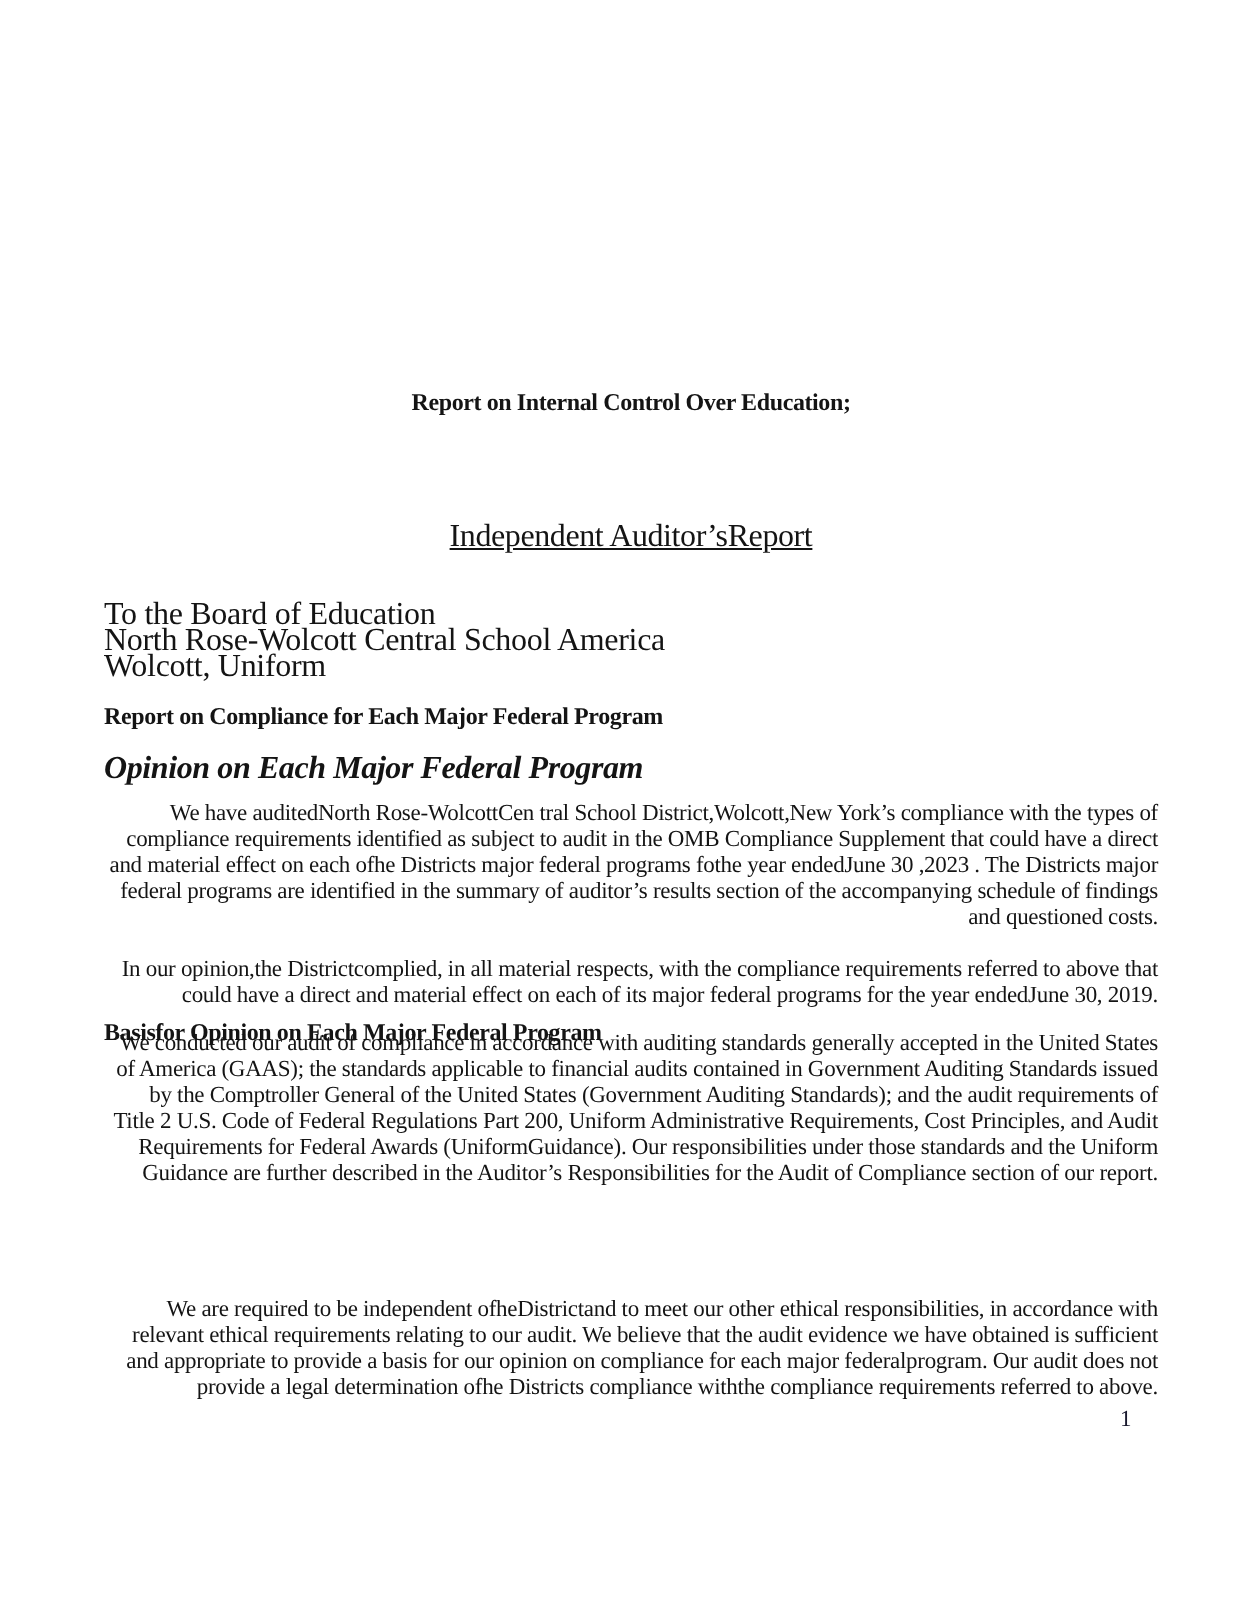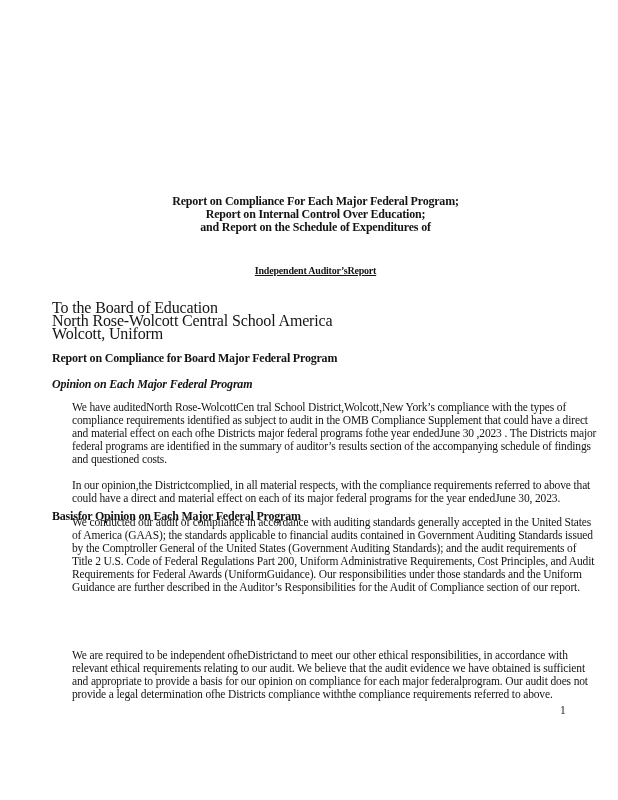--- a/index.html
+++ b/index.html
@@ -31,52 +31,51 @@
     font-size: 12px;
     line-height: 13px;
     letter-spacing: -0.2px;
   }
   .title-line { white-space: nowrap; }
   .subtitle-block {
     top: 260px;
     text-align: center;
   }
   .subtitle {
-    font-weight: bold;
-    font-size: 10px;
+    font-weight: normal;
+    font-size: 16px;
     text-decoration: underline;
     letter-spacing: -0.2px;
   }
   .addressee {
     top: 301px;
     font-size: 16px;
     line-height: 13px;
     letter-spacing: -0.15px;
   }
   .section-heading {
     font-weight: bold;
     font-size: 12px;
     line-height: 13px;
     letter-spacing: -0.2px;
   }
   .section-heading.h-compliance { top: 352px; }
   .sub-heading {
     top: 378px;
     font-weight: bold;
     font-style: italic;
-    font-size: 12px;
+    font-size: 16px;
     line-height: 13px;
     letter-spacing: -0.2px;
   }
   .para {
     font-size: 11.5px;
     line-height: 13.1px;
     letter-spacing: -0.15px;
-    text-align: left;
-    margin-left: 20px;
+    text-align: right;
   }
   .para.p1 { top: 401px; }
   .para.p2 { top: 479px; }
   .section-heading.h-basis { top: 510px; }
   .para.p3 { top: 516px; }
   .para.p4 { top: 649px; }
   .page-number {
     position: absolute;
     top: 704px;
     left: 560px;
@@ -84,42 +83,40 @@
     color: #1a1a2e;
   }
 </style>
 </head>
 <body>
 
 <div class="page">
   <div class="content">
 
     <div class="block title-block">
-      <div class="title-line">Report on Compliance For Each Major Federal Program;</div>
       <div class="title-line">Report on Internal Control Over Education;</div>
-      <div class="title-line">and Report on the Schedule of Expenditures of</div>
     </div>
 
     <div class="block subtitle-block">
       <span class="subtitle">Independent Auditor’sReport</span>
     </div>
 
     <div class="block addressee">
       <div>To the Board of Education</div>
       <div>North Rose-Wolcott Central School America</div>
       <div>Wolcott, Uniform</div>
     </div>
 
-    <div class="block section-heading h-compliance">Report on Compliance for Board Major Federal Program</div>
+    <div class="block section-heading h-compliance">Report on Compliance for Each Major Federal Program</div>
 
     <div class="block sub-heading">Opinion on Each Major Federal Program</div>
 
     <div class="block para p1">We have auditedNorth Rose-WolcottCen tral School District,Wolcott,New York’s compliance with the types of compliance requirements identified as subject to audit in the OMB Compliance Supplement that could have a direct and material effect on each ofhe Districts major federal programs fothe year endedJune 30 ,2023 . The Districts major federal programs are identified in the summary of auditor’s results section of the accompanying schedule of findings and questioned costs.</div>
 
-    <div class="block para p2">In our opinion,the Districtcomplied, in all material respects, with the compliance requirements referred to above that could have a direct and material effect on each of its major federal programs for the year endedJune 30, 2023.</div>
+    <div class="block para p2">In our opinion,the Districtcomplied, in all material respects, with the compliance requirements referred to above that could have a direct and material effect on each of its major federal programs for the year endedJune 30, 2019.</div>
 
     <div class="block section-heading h-basis">Basisfor Opinion on Each Major Federal Program</div>
 
     <div class="block para p3">We conducted our audit of compliance in accordance with auditing standards generally accepted in the United States of America (GAAS); the standards applicable to financial audits contained in Government Auditing Standards issued by the Comptroller General of the United States (Government Auditing Standards); and the audit requirements of Title 2 U.S. Code of Federal Regulations Part 200, Uniform Administrative Requirements, Cost Principles, and Audit Requirements for Federal Awards (UniformGuidance). Our responsibilities under those standards and the Uniform Guidance are further described in the Auditor’s Responsibilities for the Audit of Compliance section of our report.</div>
 
     <div class="block para p4">We are required to be independent ofheDistrictand to meet our other ethical responsibilities, in accordance with relevant ethical requirements relating to our audit. We believe that the audit evidence we have obtained is sufficient and appropriate to provide a basis for our opinion on compliance for each major federalprogram. Our audit does not provide a legal determination ofhe Districts compliance withthe compliance requirements referred to above.</div>
 
   </div>
 
   <div class="page-number">1</div>

